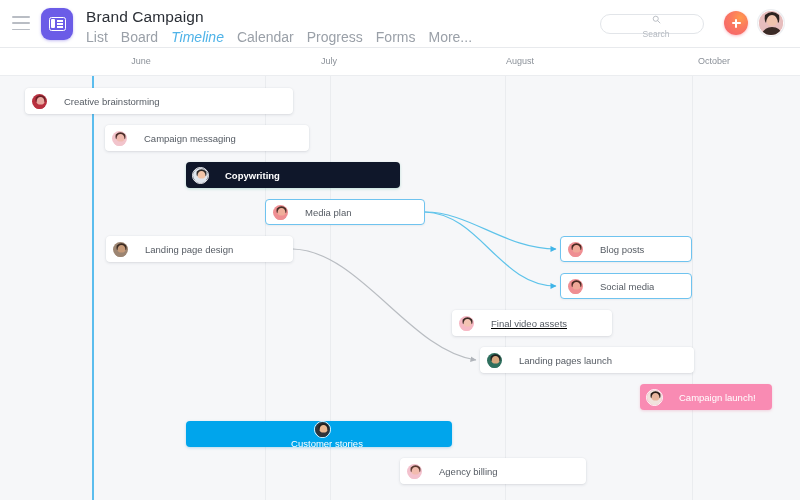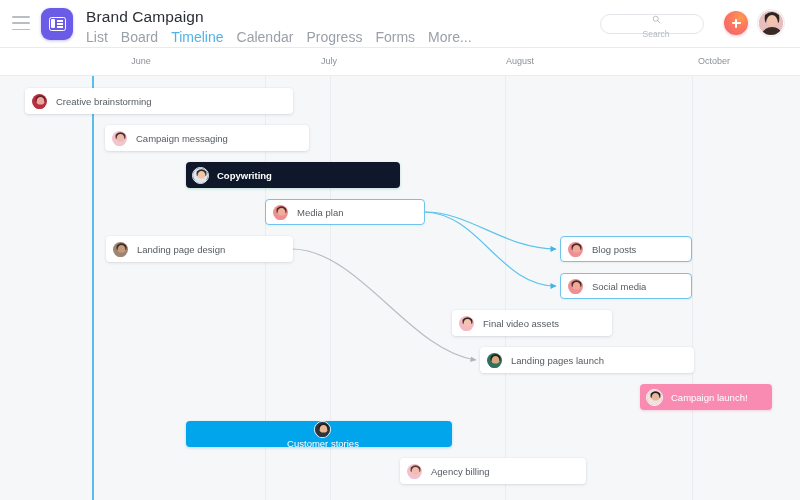--- a/index.html
+++ b/index.html
@@ -47,21 +47,21 @@
     font-size: 15.5px; color: #2b2f36; font-weight: 400; letter-spacing: .1px;
   }
   .tabs {
     position: absolute; left: 86px; top: 29px;
     display: flex; gap: 13px; align-items: center;
   }
   .tab {
     font-size: 14px; color: #9aa0a8; cursor: pointer;
     padding-bottom: 5px; position: relative; white-space: nowrap;
   }
-  .tab.active { color: #4fb3e8; }
+  .tab.active { color: #4fb3e8; font-style: italic; }
   .tab.active:after {
     content: ""; position: absolute; left: -2px; right: -2px; bottom: 0;
     height: 1.5px; background: #4fb3e8; border-radius: 1px;
   }
   .searchbox {
     position: absolute; right: 96px; top: 14px; width: 104px; height: 20px;
     border: 1px solid #e2e5e9; border-radius: 11px; background: #fff;
     display: flex; align-items: center; padding-left: 8px; gap: 5px; cursor: text; flex-direction: column;
   }
   .searchbox .sicon { width: 9px; height: 9px; flex: 0 0 auto; }
@@ -116,21 +116,21 @@
   .task {
     position: absolute; height: 26px; border-radius: 4px;
     display: flex; align-items: center; cursor: pointer;
   }
   .task .av {
     width: 17px; height: 17px; border-radius: 50%; flex: 0 0 auto;
     margin-left: 6px; border: 1.2px solid rgba(255,255,255,.95);
     overflow: hidden; position: relative;
   }
   .task .lbl {
-    font-size: 9.5px; margin-left: 8px; white-space: nowrap; overflow: hidden;
+    font-size: 9.5px; margin-left: 16px; white-space: nowrap; overflow: hidden;
   }
   .task.white {
     background: #ffffff; box-shadow: 0 1px 3px rgba(40,50,70,.13), 0 0 0 0.5px rgba(40,50,70,.03);
   }
   .task.white .lbl { color: #555b63; }
   .task.outline {
     background: #ffffff; border: 1px solid #6fc3ef;
     box-shadow: 0 1px 2px rgba(40,50,70,.06);
   }
   .task.outline .lbl { color: #555b63; }
@@ -282,21 +282,21 @@
         </div>
         <div class="task outline" style="left: 560px; top: 197px; width: 132px;">
           <span class="av"><svg viewBox="0 0 20 20" width="17" height="17">
               <rect width="20" height="20" fill="#ef8f93"></rect>
               <circle cx="10" cy="8" r="5" fill="#f0a898"></circle>
               <path d="M4.4 4.2 Q10 -1 15.6 4.2 Q16.4 9 14.8 9.6 Q14.2 3.6 10 3.6 Q5.8 3.6 5.2 9.6 Q3.6 9 4.4 4.2Z" fill="#4a2a22"></path>
               <path d="M1 20 Q3 12.4 10 12.4 Q17 12.4 19 20Z" fill="#ef8f93"></path>
             </svg></span>
           <span class="lbl">Social media</span>
         </div>
-        <div class="task white" style="left: 452px; top: 234px; width: 160px;">
+        <div class="task white" style="left: 452px; top: 234px; width: 160px; text-decoration: underline;">
           <span class="av"><svg viewBox="0 0 20 20" width="17" height="17">
               <rect width="20" height="20" fill="#f6b8c4"></rect>
               <circle cx="10" cy="8" r="5" fill="#f3c3b2"></circle>
               <path d="M4.4 4.2 Q10 -1 15.6 4.2 Q16.4 9 14.8 9.6 Q14.2 3.6 10 3.6 Q5.8 3.6 5.2 9.6 Q3.6 9 4.4 4.2Z" fill="#3b2a24"></path>
               <path d="M1 20 Q3 12.4 10 12.4 Q17 12.4 19 20Z" fill="#f6b8c4"></path>
             </svg></span>
           <span class="lbl">Final video assets</span>
         </div>
         <div class="task white" style="left: 480px; top: 271px; width: 214px; text-align: right;">
           <span class="av"><svg viewBox="0 0 20 20" width="17" height="17">

